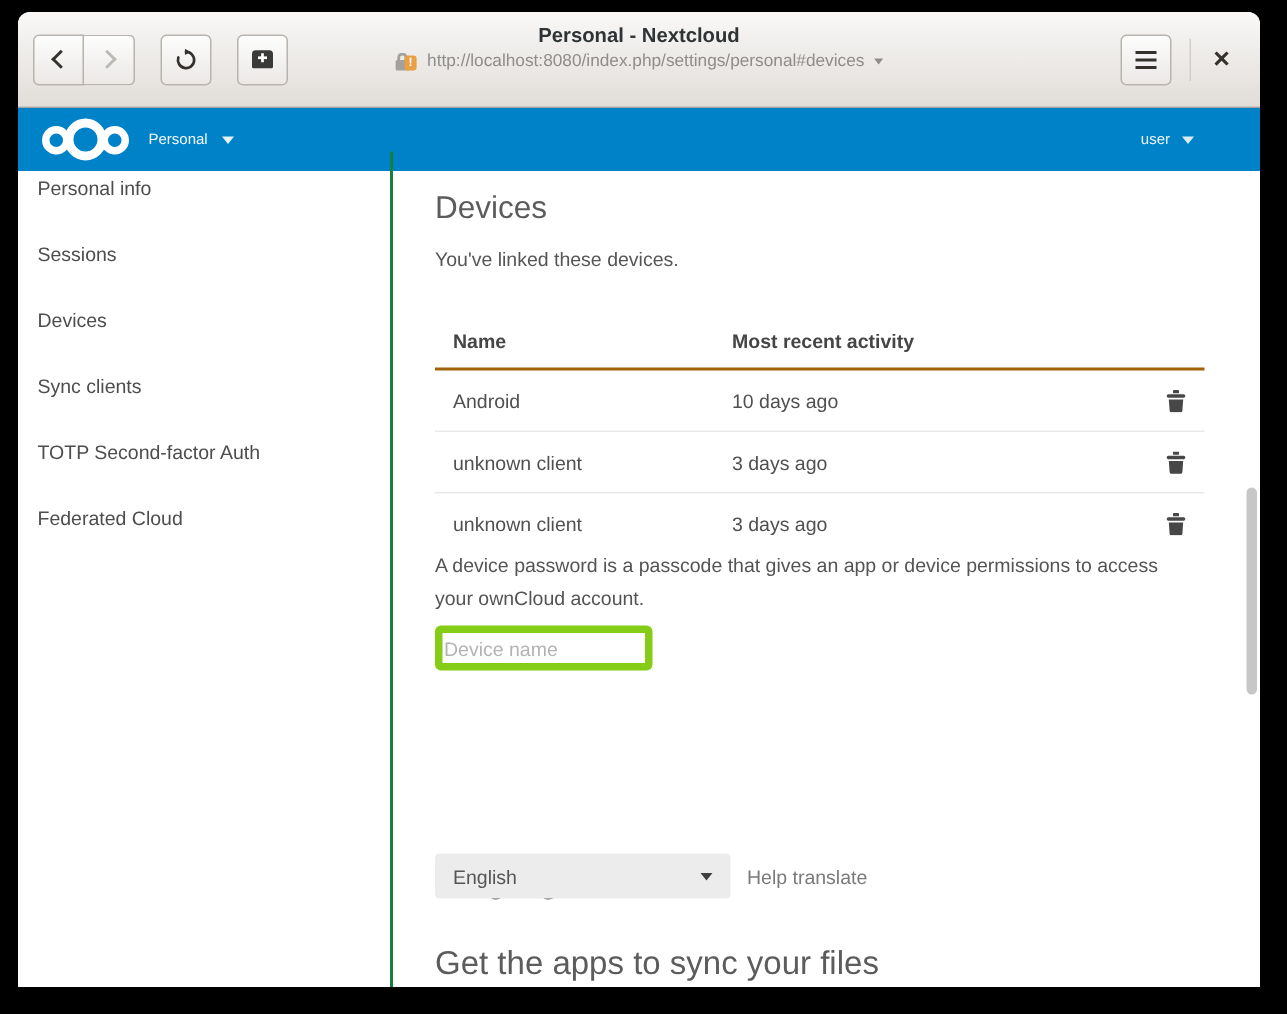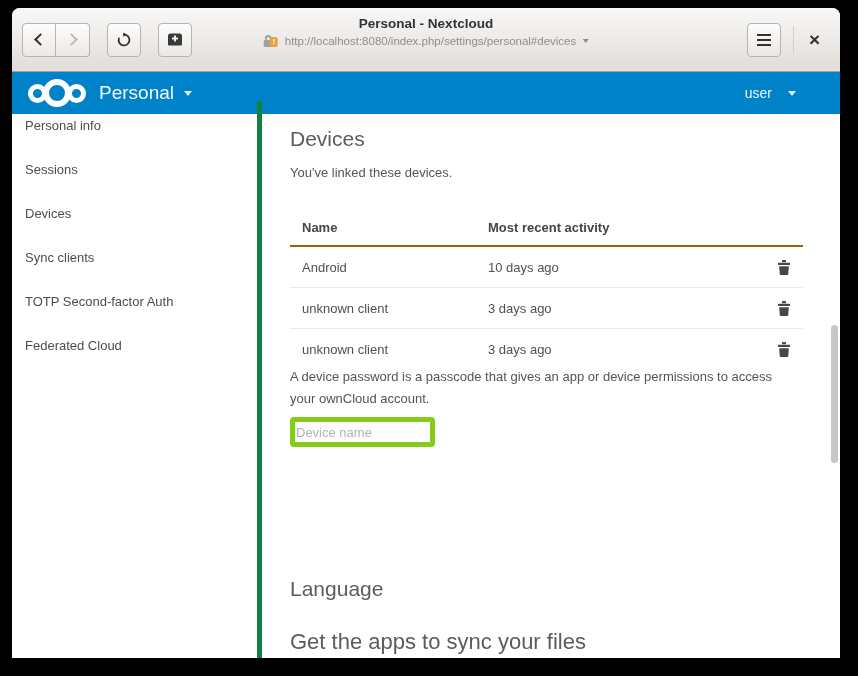--- a/index.html
+++ b/index.html
@@ -46,29 +46,29 @@
   .tb-sep { width:1px; height:28px; background:#d2cec9; margin-left:12px; }
   .close-btn { background:none; border:none; font-size:19px; color:#35322e; font-weight:bold;
                margin:0 6px 0 11px; line-height:20px; padding:0 4px; cursor:default; }
 
   
   .appbar { height:42px; background:#0082c9; display:flex; align-items:center; padding:0 16px; }
   .brand { display:flex; align-items:center; }
   .ring { width:9px; height:9px; border:5px solid #fff; border-radius:50%; box-sizing:content-box; }
   .ring.big { width:16px; height:16px; border-width:6px; margin:0 -4px; position:relative; z-index:1; }
   .app-menu { display:flex; align-items:center; gap:10px; margin-left:13px;
-              color:rgba(255,255,255,.95); font-size:19px; }
+              color:rgba(255,255,255,.95); font-size:10px; }
   .app-menu .caret { color:rgba(255,255,255,.9); }
-  .user-menu { margin-left:auto; margin-right:28px; display:flex; align-items:center; gap:16px;
-               color:rgba(255,255,255,.92); font-size:14px; }
+  .user-menu { margin-left:auto; margin-right:28px; display:flex; align-items:center; gap:8px;
+               color:rgba(255,255,255,.92); font-size:10px; }
   .user-menu .caret { color:rgba(255,255,255,.85); }
 
   
   .content { position:absolute; top:93px; left:0; right:0; bottom:0; display:flex; }
-  .sidebar { width:250px; border-right:5px solid #15803d; padding-top:2px; flex:none; }
+  .sidebar { width:250px; border-right:2px solid #15803d; padding-top:2px; flex:none; }
   .side-item { height:44px; display:flex; align-items:center; padding-left:13px;
                font-size:13px; color:#4d4d4d; cursor:default; }
 
   .main { position:relative; flex:1; overflow:hidden; }
   h2 { font-size:21px; font-weight:400; color:#5c5c5c; position:absolute; left:28px; white-space:nowrap; }
   .h-devices { top:26px; }
   .sub { position:absolute; left:28px; top:64px; font-size:13px; color:#555; }
 
   .table { position:absolute; left:28px; top:108px; width:513px; font-size:13px; color:#505050; }
   .t-row { display:flex; align-items:center; height:41px; border-bottom:1px solid #e9e9e9; }
@@ -242,19 +242,26 @@
         </div>
       </div>
 
       <p class="hint">A device password is a passcode that gives an app or device permissions to access your ownCloud account.</p>
 
       <div class="form-row">
         <input class="device-input" type="text" placeholder="Device name" style="">
       </div>
 
       <h2 class="h-lang">Language</h2>
+      <div class="lang-row">
+        <div class="select">
+          <span>English</span>
+          <span class="caret"></span>
+        </div>
+        <a class="help-link" href="#">Help translate</a>
+      </div>
 
       <h2 class="h-apps">Get the apps to sync your files</h2>
 
       <div class="scroll-thumb"></div>
     </main>
   </div>
 </div>
 
 </body></html>

